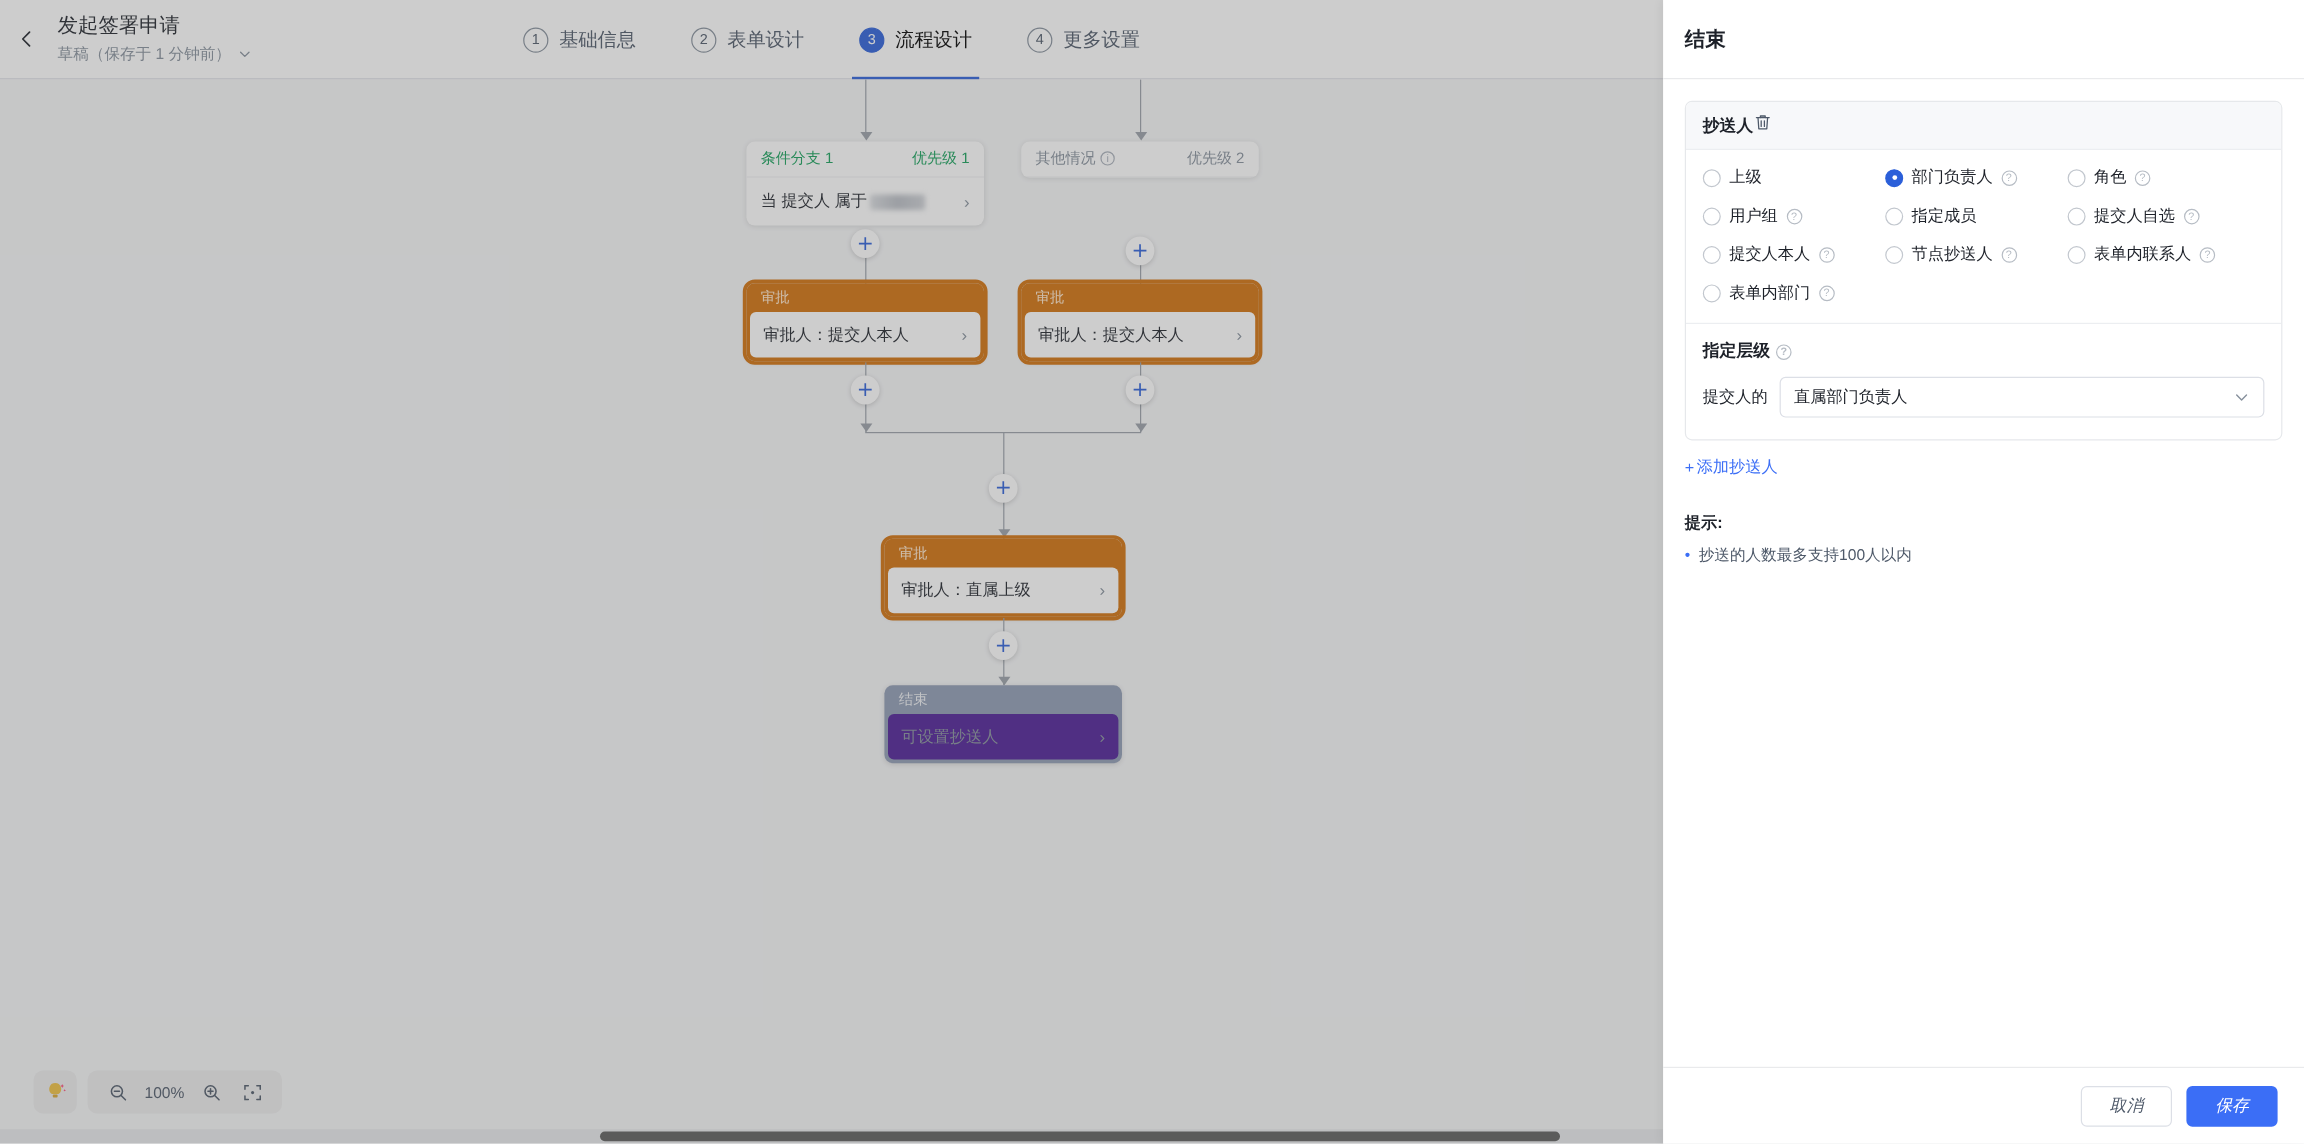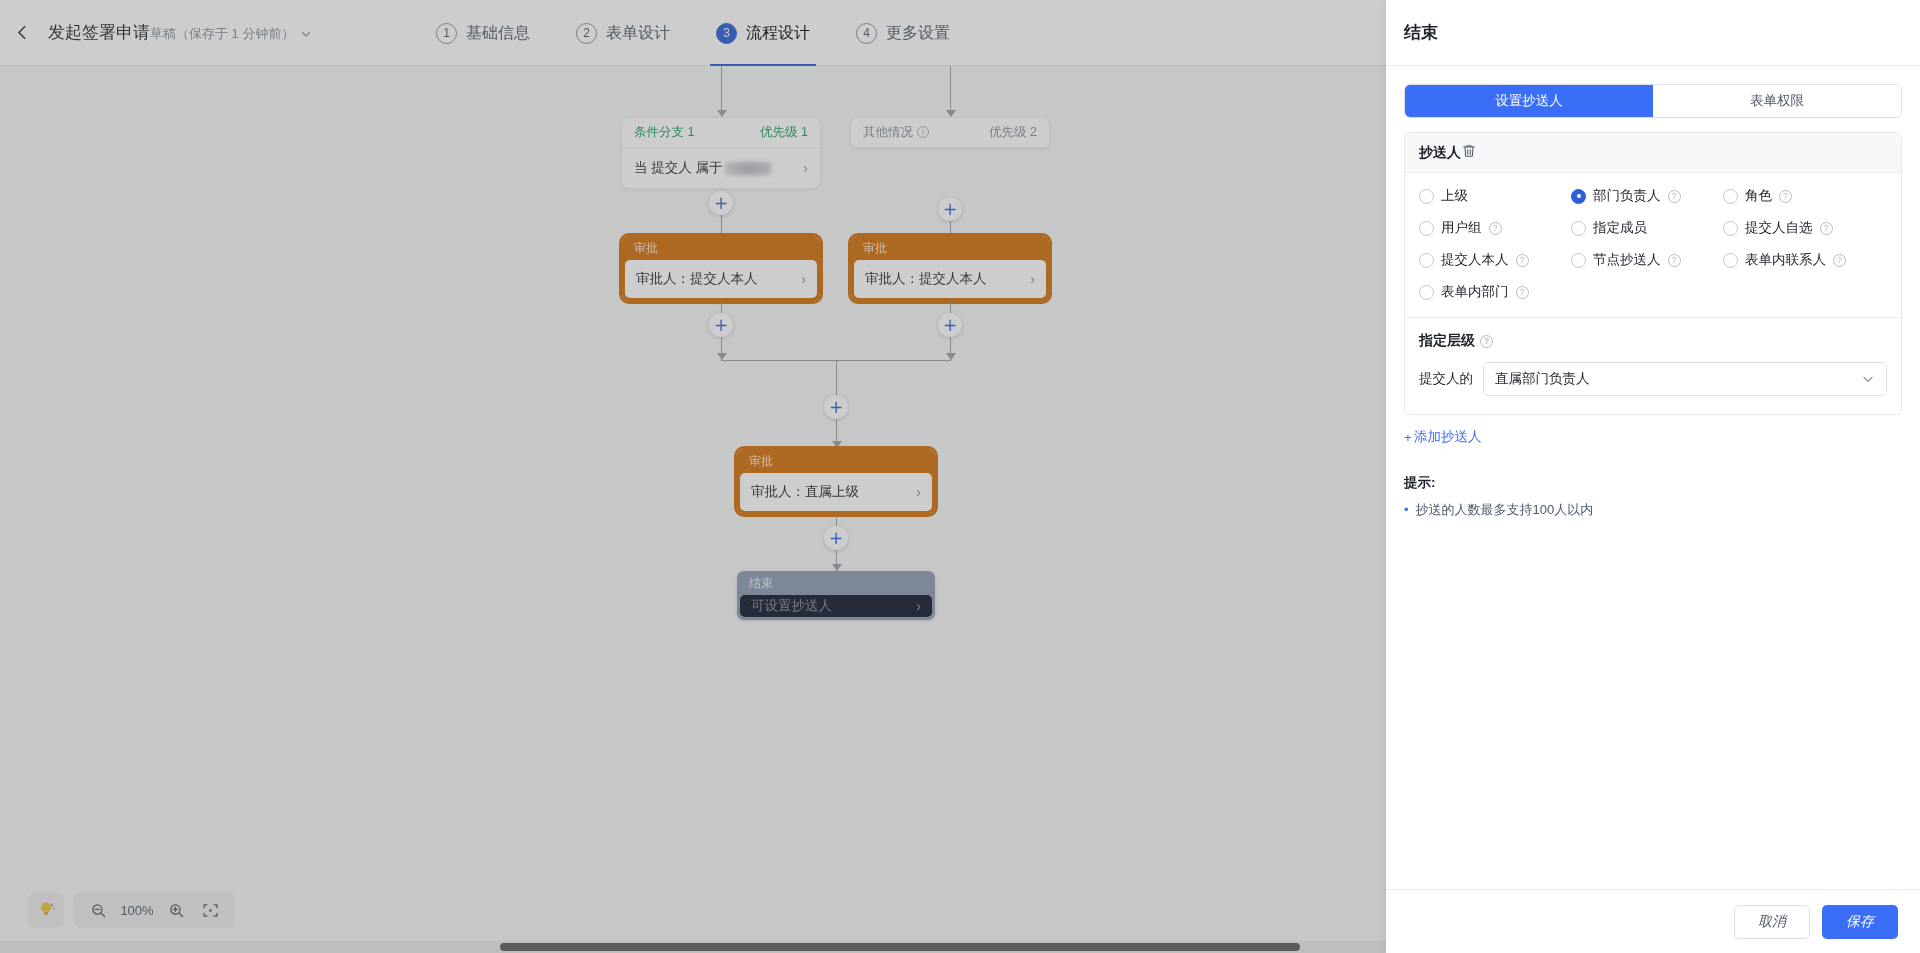--- a/index.html
+++ b/index.html
@@ -21,21 +21,21 @@
   .topbar {
     position: absolute; left: 0; top: 0; width: 1386px; height: 66px;
     background: #ffffff; border-bottom: 1px solid #e4e6eb;
     display: flex; align-items: center;
   }
   .back-btn {
     width: 44px; height: 66px; display: flex; align-items: center; justify-content: center;
     cursor: pointer;
   }
   .back-btn svg { display: block; }
-  .title-block { display: flex; flex-direction: row; justify-content: center; margin-left: 4px; }
+  .title-block { display: flex; flex-direction: column; justify-content: center; margin-left: 4px; }
   .doc-title { font-size: 17px; color: #1d2129; line-height: 22px; font-weight: 400; }
   .doc-sub { font-size: 13px; color: #86909c; line-height: 20px; display: flex; align-items: center; gap: 6px; margin-top: 2px;}
   .caret-down { display: inline-block; }
 
   .steps {
     position: absolute; left: 0; top: 0; width: 1386px; height: 66px;
     display: flex; align-items: center; justify-content: center; gap: 34px;
     pointer-events: none;
   }
   .step {
@@ -110,21 +110,21 @@
   }
 
   
   .end-card {
     width: 198px; border-radius: 7px; background: #8e9bb3;
     box-shadow: 0 1px 4px rgba(0,0,0,0.12); overflow: hidden;
   }
   .end-head { height: 24px; display:flex; align-items:center; padding: 0 12px;
     font-size: 12px; color: #eef0f4; }
   .end-body {
-    background: #0f172a; margin: 0 3px 3px 3px; border-radius: 5px; height: 22px;
+    background: #4c1d95; margin: 0 3px 3px 3px; border-radius: 5px; height: 38px;
     display: flex; align-items: center; justify-content: space-between;
     padding: 0 11px; font-size: 13.5px; color: #86909c;
   }
 
   
   .line-v { position: absolute; width: 1px; background: #9aa0a8; }
   .line-h { position: absolute; height: 1px; background: #9aa0a8; }
   .arrow-d {
     position: absolute; width: 0; height: 0;
     border-left: 5px solid transparent; border-right: 5px solid transparent;
@@ -425,24 +425,20 @@
 
   <div id="dim-overlay"></div>
 
   <div class="panel">
     <div class="panel-head">
       <div class="panel-title">结束</div>
     </div>
 
     <div class="panel-body">
 
-      <div class="seg">
-        <div class="seg-item active">设置抄送人</div>
-        <div class="seg-item">表单权限</div>
-      </div>
 
       <div class="card">
         <div class="card-head">
           <span class="card-head-title">抄送人</span>
           <span class="trash">
             <svg width="16" height="16" viewBox="0 0 24 24" fill="none" stroke="#4e5969" stroke-width="1.6" stroke-linecap="round" stroke-linejoin="round">
               <polyline points="4 6 20 6"></polyline>
                 <path d="M9 6V4h6v2"></path>
               <path d="M6 6l1 14h10l1-14"></path>
                 <line x1="10" y1="10" x2="10" y2="17"></line>

